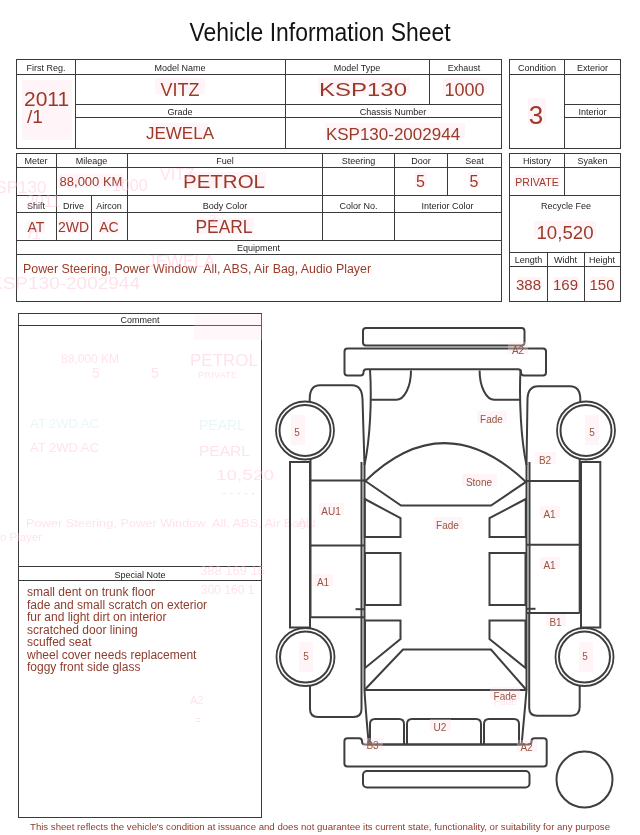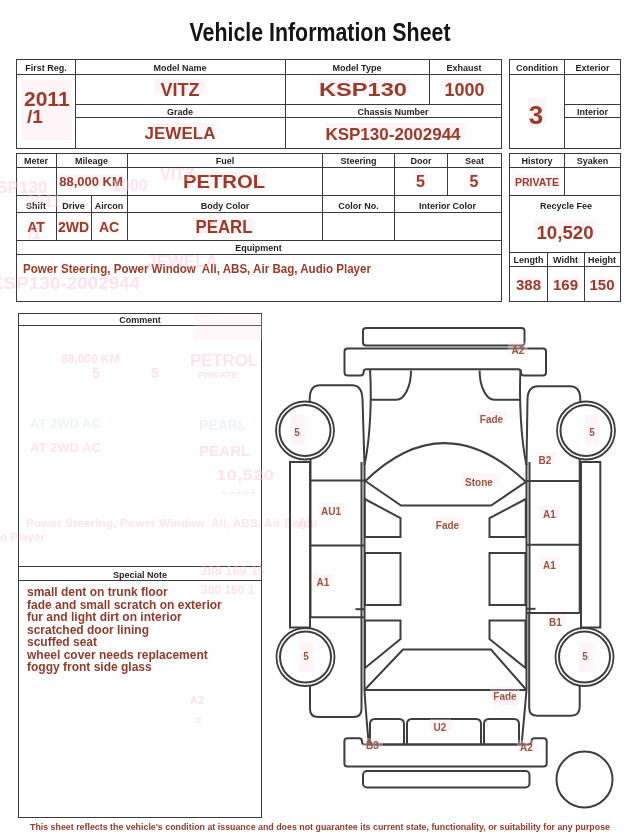--- a/index.html
+++ b/index.html
@@ -1,16 +1,16 @@
 <!DOCTYPE html>
 <html><head>
 <meta charset="utf-8">
 <style>
 html,body{margin:0;padding:0;background:#fff;}
-#page{position:relative;width:640px;height:835px;font-family:"Liberation Sans",sans-serif;font-weight:bold;}
+#page{position:relative;width:640px;height:835px;font-family:"Liberation Sans",sans-serif;}
 svg text{font-family:"Liberation Sans",sans-serif;}
 .lab{font-size:9px;fill:#1f1f1f;}
 .mid{text-anchor:middle;}
 .val{fill:#9a3a28;}
 .note{fill:#8e3c2c;}
 .dlab{fill:#96573f;font-size:10px;}
 .ghost{fill:#ffbcd2;opacity:0.42;}
 .ghostc{fill:#c8e8f0;opacity:0.38;}
 .tline{stroke:#3a3a3a;stroke-width:1;fill:none;}
 .dline{stroke:#3e3e3e;stroke-width:2;fill:none;}

